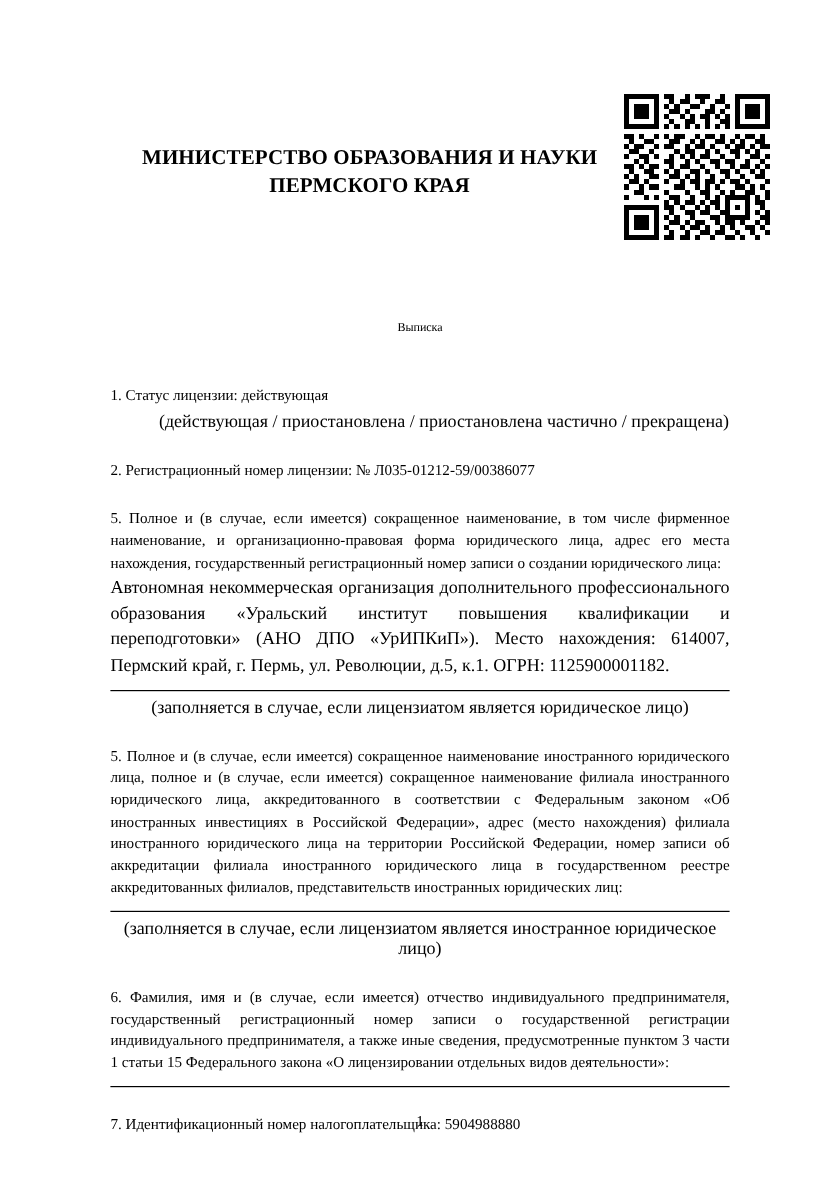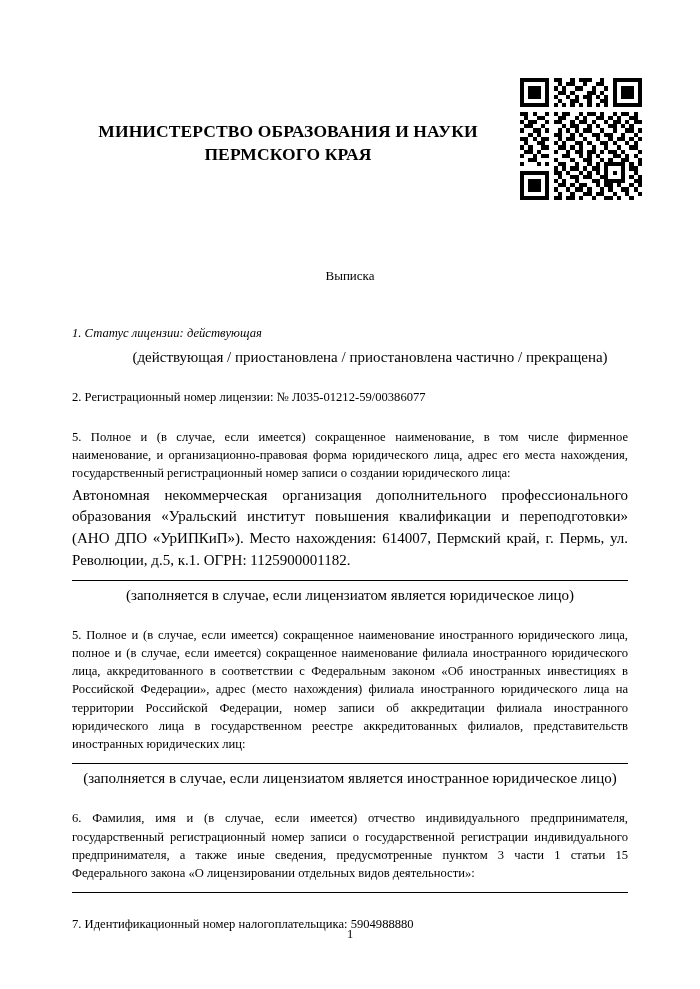--- a/index.html
+++ b/index.html
@@ -13,21 +13,21 @@
     font-family: "Liberation Serif", serif;
     color: #000000;
     position: relative;
     overflow: hidden;
   }
   .page {
     position: relative;
     width: 700px;
     height: 989px;
     box-sizing: border-box;
-    padding: 0 72px;
+    padding: 0 92px;
   }
   
   .qr {
     position: absolute;
     top: 78px;
     right: 58px;
     width: 122px;
     height: 122px;
   }
   .qr svg { display: block; width: 122px; height: 122px; }
@@ -44,33 +44,33 @@
     line-height: 1.32;
     letter-spacing: 0.1px;
   }
   .org-sub {
     font-size: 10.5px;
     margin-top: 7px;
   }
 
   .doc-title {
     text-align: center;
-    font-size: 13px;
+    font-size: 10px;
     margin-top: 100px;
     line-height: 1.55;
   }
   .doc-title .line2 { white-space: nowrap; }
 
   .section {
     font-size: 12.6px;
     line-height: 1.45;
     text-align: justify;
     margin-top: 22px;
   }
-  .section.first { margin-top: 38px; font-style: italic; }
+  .section.first { margin-top: 38px; }
   .note {
     text-align: center;
     font-size: 15px;
     margin-top: 6px;
   }
   .note.indent-left { text-align: center; padding-left: 40px; }
   .body-text {
     font-size: 15px;
     line-height: 1.45;
     text-align: justify;

